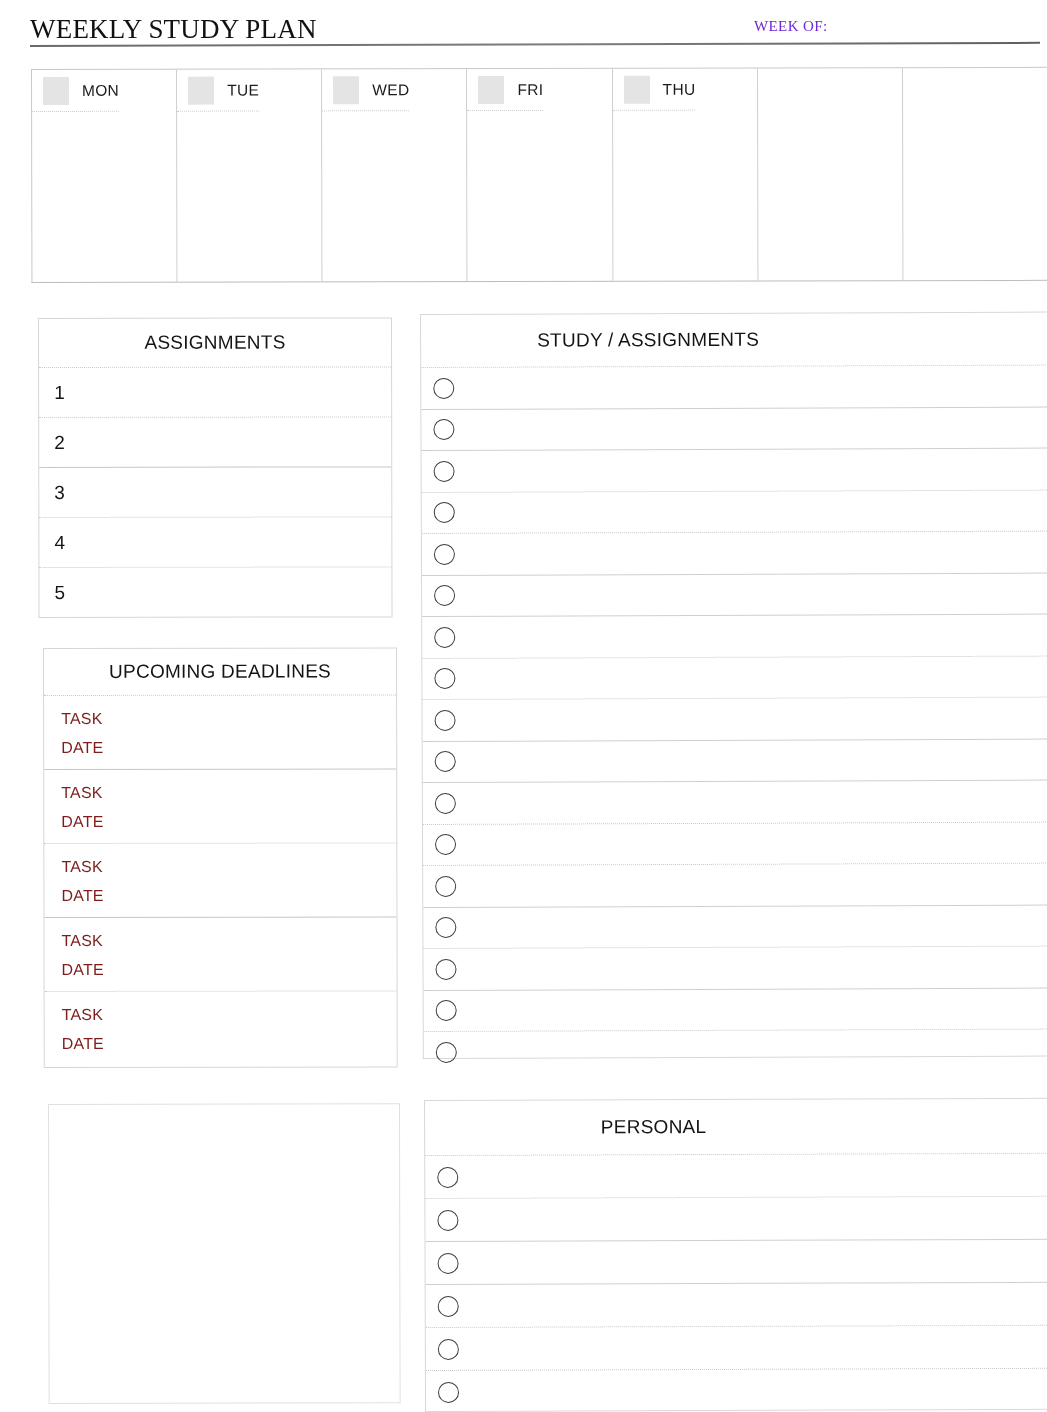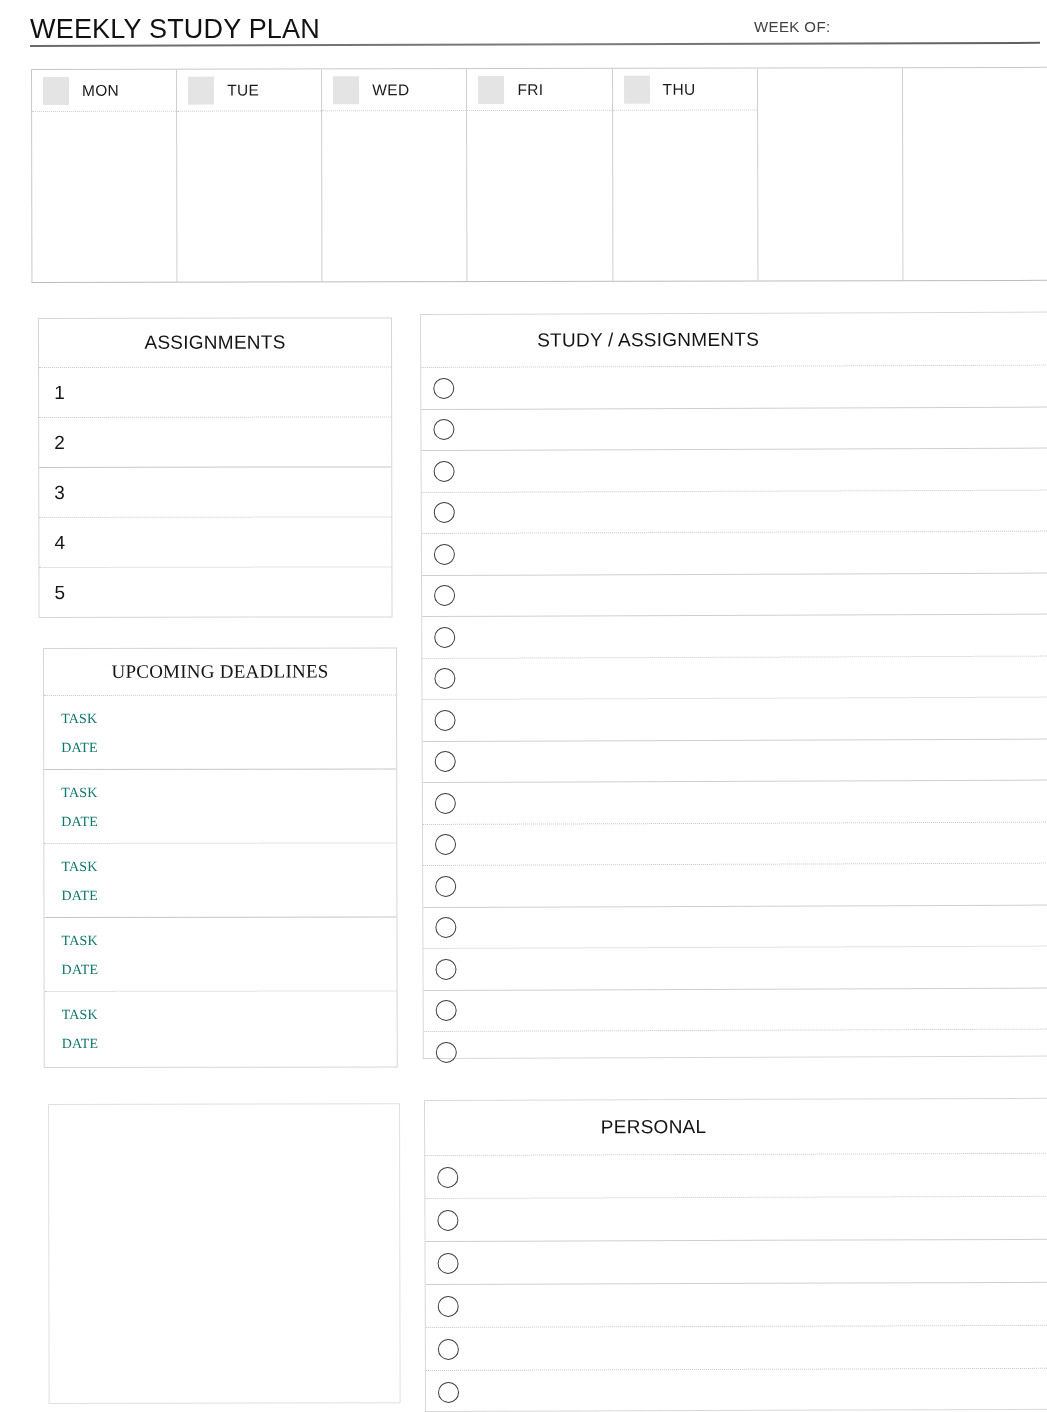--- a/index.html
+++ b/index.html
@@ -15,37 +15,38 @@
     color: #1a1a1a;
     overflow: hidden;
   }
 
   
   #header {
     position: absolute;
     left: 0; top: 0;
     width: 1047px;
     height: 58px;
+    font-family: Liberation Serif, serif;
   }
   #page-title {
     position: absolute;
     left: 30px; top: 14px;
     font-size: 27px;
     letter-spacing: 0.2px;
     font-weight: 400;
     color: #111;
     white-space: nowrap;
   }
   #week-of-label {
     position: absolute;
     left: 754px; top: 18px;
     font-size: 15px;
     font-weight: 500;
     letter-spacing: 0.4px;
-    color: #404040;
+    color: #6d28d9;
     white-space: nowrap;
   }
   #header-rule {
     position: absolute;
     left: 30px; top: 45px;
     width: 1010px;
     height: 2px;
     background: linear-gradient(to right, #6a6a6a, #7d7d7d 55%, #5f5f5f);
     transform: rotate(-0.18deg);
     transform-origin: left center;
@@ -63,21 +64,20 @@
     box-sizing: border-box;
     display: flex;
     transform: rotate(-0.12deg);
     transform-origin: left top;
   }
   .day-col {
     flex: 1 1 0;
     border-right: 1px solid #cfcfcf;
     box-sizing: border-box;
     display: flex;
-    flex-direction: column;
     min-width: 0;
   }
   .day-col:last-child { border-right: none; }
   .day-head {
     height: 42px;
     border-bottom: 1px dotted #cdcdcd;
     box-sizing: border-box;
     display: flex;
     align-items: center;
     padding-left: 11px;
@@ -135,37 +135,36 @@
     font-size: 19px;
     color: #151515;
   }
 
   
   #deadlines-panel {
     left: 43px; top: 648px;
     width: 354px; height: 420px;
     transform: rotate(-0.1deg);
     transform-origin: left top;
-    font-family: Liberation Serif, serif;
   }
   #deadlines-title {
     height: 46px;
     line-height: 46px;
   }
   .dl-row {
     height: 74px;
     border-top: 1px dotted #c9c9c9;
     box-sizing: border-box;
     padding: 8px 0 0 17px;
   }
   .dl-row.solid { border-top: 1px solid #c6c6c6; }
   .dl-task, .dl-date {
-    font-size: 14px;
+    font-size: 16px;
     line-height: 29px;
-    color: #0f766e;
+    color: #7f1d1d;
     letter-spacing: 0.2px;
   }
 
   
   #notes-panel {
     left: 48px; top: 1104px;
     width: 352px; height: 300px;
     border: 1px solid #e0e0e0;
     transform: rotate(-0.12deg);
     transform-origin: left top;

